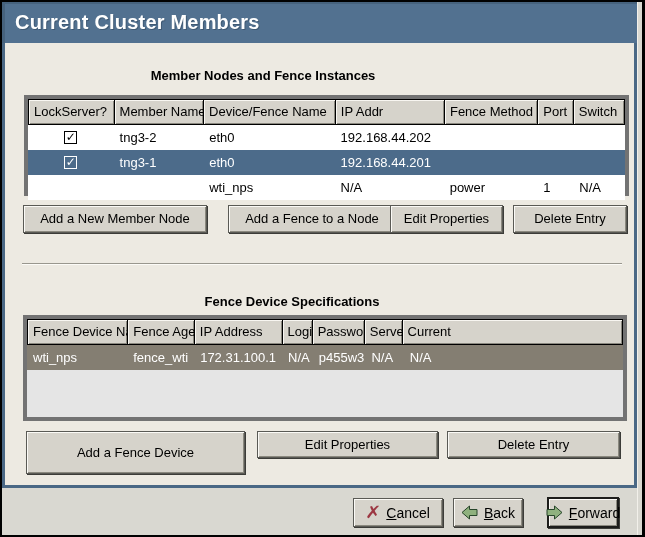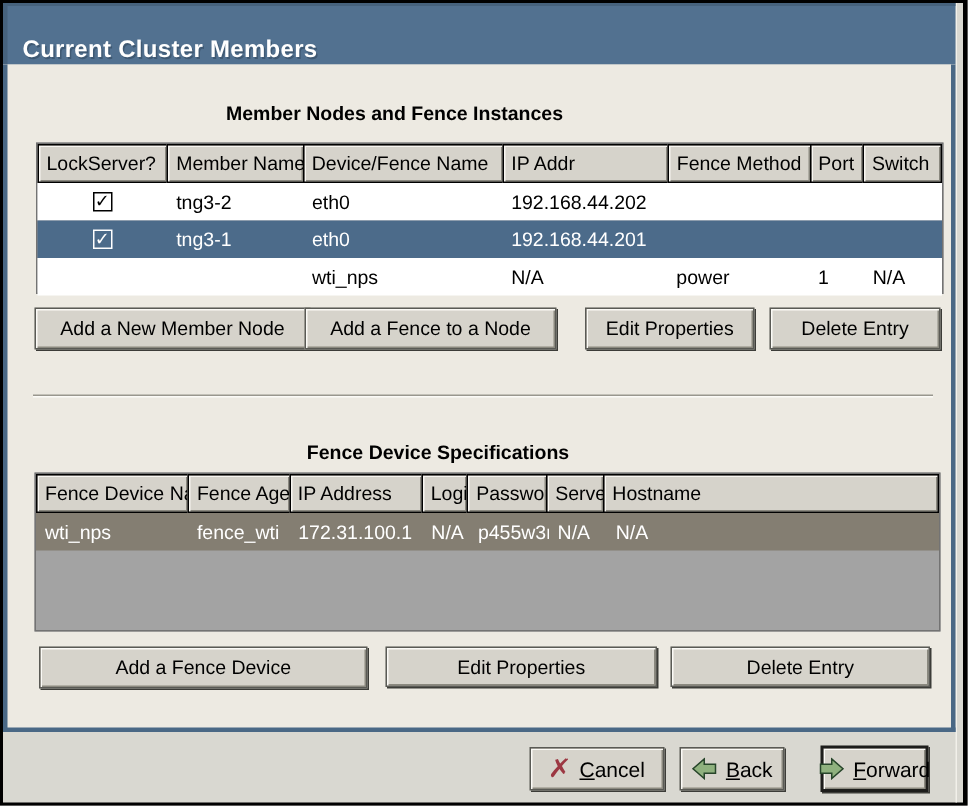--- a/index.html
+++ b/index.html
@@ -9,32 +9,32 @@
     font-family:"Liberation Sans","DejaVu Sans",sans-serif; overflow:hidden;
   }
   .chrome-bg { position:absolute; left:2px; top:2px; width:640px; height:533px; background:#d9d8d1; }
   .side-highlight { position:absolute; left:637px; top:2px; width:1px; height:533px; background:#f2f0ea; }
 
   .titlebar {
     position:absolute; left:2px; top:2px; width:635px; height:41px;
     background:#527190; border-top:2px solid #46627d; border-left:3px solid #46627d;
   }
   .title-text {
-    position:absolute; left:10px; top:21px; color:#ffffff; font-size:16px; font-weight:bold;
+    position:absolute; left:10px; top:7px; color:#ffffff; font-size:20px; font-weight:bold;
     letter-spacing:0.2px; text-shadow:1px 1px 0 rgba(40,60,80,0.45);
   }
   .content {
     position:absolute; left:2px; top:43px; width:635px; height:445px;
     background:#edeae2; border-left:3px solid #4a6885; border-right:3px solid #4a6885; border-bottom:3px solid #4a6885;
   }
 
   .section-label { position:absolute; font-size:13px; color:#000; white-space:nowrap; transform:translateX(-50%);font-weight:bold; }
 
   
-  .gtk-table { position:absolute; background:#a3a3a3; border:1px solid #737373; }
+  .gtk-table { position:absolute; background:#e5e5e5; border:4px solid #737373; }
   .trow { display:flex; width:100%; }
   .hcell {
     background:#d6d3cb; border:1px solid #000; margin-left:-1px; height:26px;
     box-shadow:inset 1px 1px 0 #f8f6f1, inset -1px -1px 0 #8a887f;
     font-size:13px; color:#000; line-height:24px; padding-left:5px; white-space:nowrap; overflow:hidden;
   }
   .trow .hcell:first-child { margin-left:0; }
   .bcell { height:25px; font-size:13px; line-height:25px; padding-left:6px; white-space:nowrap; overflow:hidden; }
   .row-selected-blue { background:#4c6b8a; color:#ffffff; }
   .row-selected-gray { background:#847e72; color:#ffffff; }
@@ -122,50 +122,50 @@
       <div class="bcell t1c1"></div>
       <div class="bcell t1c2">wti_nps</div>
       <div class="bcell t1c3">N/A</div>
       <div class="bcell t1c4">power</div>
       <div class="bcell t1c5">1</div>
       <div class="bcell t1c6">N/A</div>
     </div>
   </div>
 
   <button class="gtk-btn" style="left:23px; top:205px; width:184px;">Add a New Member Node</button>
-  <button class="gtk-btn" style="left:203px; top:205px; width:168px;">Add a Fence to a Node</button>
+  <button class="gtk-btn" style="left:228px; top:205px; width:168px;">Add a Fence to a Node</button>
   <button class="gtk-btn" style="left:390px; top:205px; width:113px;">Edit Properties</button>
   <button class="gtk-btn" style="left:513px; top:205px; width:114px;">Delete Entry</button>
 
   <div class="separator" style="left:22px; top:263px; width:600px;"></div>
 
   <div class="section-label" style="left:292px; top:294px;">Fence Device Specifications</div>
 
   <div class="gtk-table" style="left:23px; top:315px; width:604px; height:106px;">
     <div class="trow">
       <div class="hcell t2c0">Fence Device Name</div>
       <div class="hcell t2c1">Fence Agent</div>
       <div class="hcell t2c2">IP Address</div>
       <div class="hcell t2c3">Login</div>
       <div class="hcell t2c4">Password</div>
       <div class="hcell t2c5">Server</div>
-      <div class="hcell t2c6">Hostname</div>
+      <div class="hcell t2c6">Current</div>
     </div>
     <div class="trow row-selected-gray">
       <div class="bcell t2c0">wti_nps</div>
       <div class="bcell t2c1">fence_wti</div>
       <div class="bcell t2c2">172.31.100.1</div>
       <div class="bcell t2c3">N/A</div>
       <div class="bcell t2c4">p455w3rd</div>
       <div class="bcell t2c5">N/A</div>
       <div class="bcell t2c6">N/A</div>
     </div>
   </div>
 
-  <button class="gtk-btn" style="left:26px; top:431px; width:219px; height:28px;">Add a Fence Device</button>
+  <button class="gtk-btn" style="left:26px; top:431px; width:219px; height:43px;">Add a Fence Device</button>
   <button class="gtk-btn" style="left:257px; top:431px; width:181px; height:27px;">Edit Properties</button>
   <button class="gtk-btn" style="left:447px; top:431px; width:173px; height:27px;">Delete Entry</button>
 
   <button class="wizard-btn" style="left:353px; top:498px; width:90px;">
     <span class="x-icon">✗</span>
     <span><span class="mn">C</span><span>ancel</span></span>
   </button>
 
   <button class="wizard-btn" style="left:453px; top:498px; width:70px;">
     <span style="display:inline-flex;">

